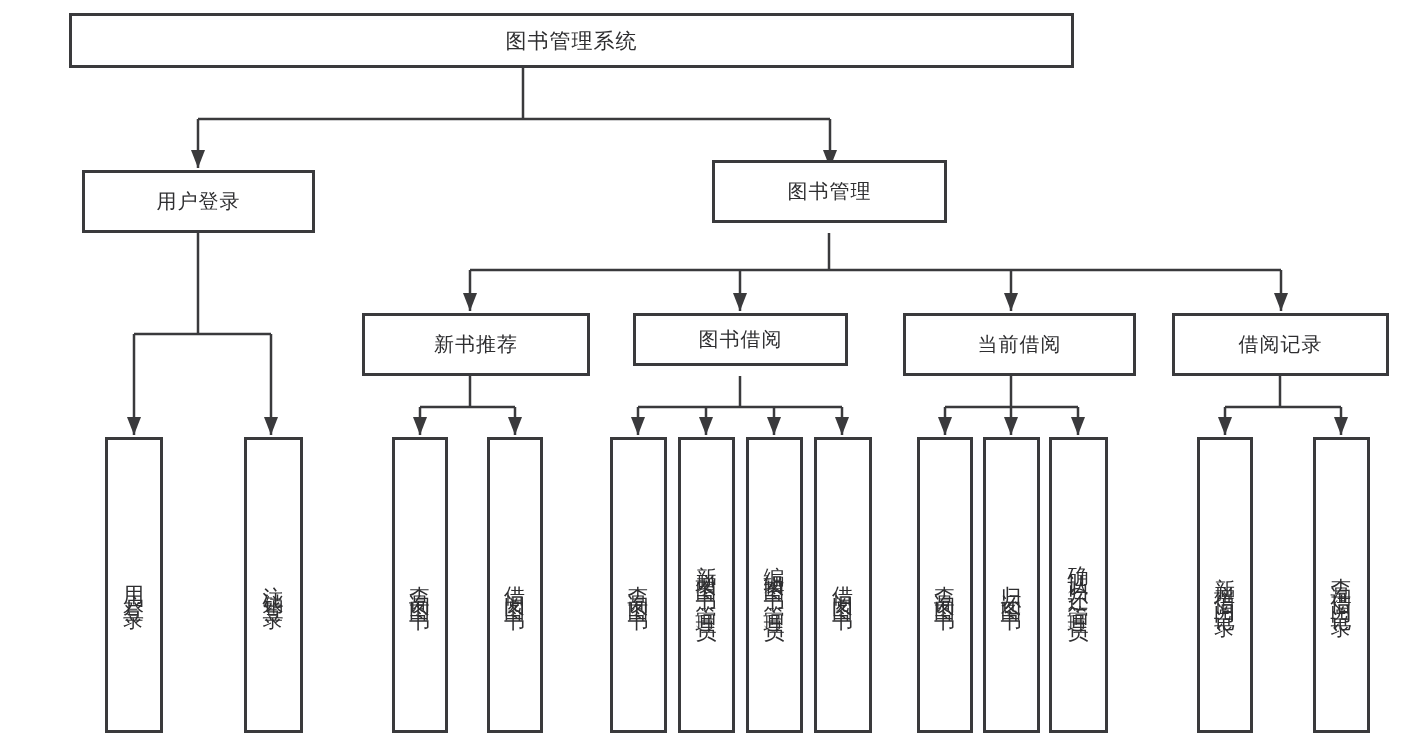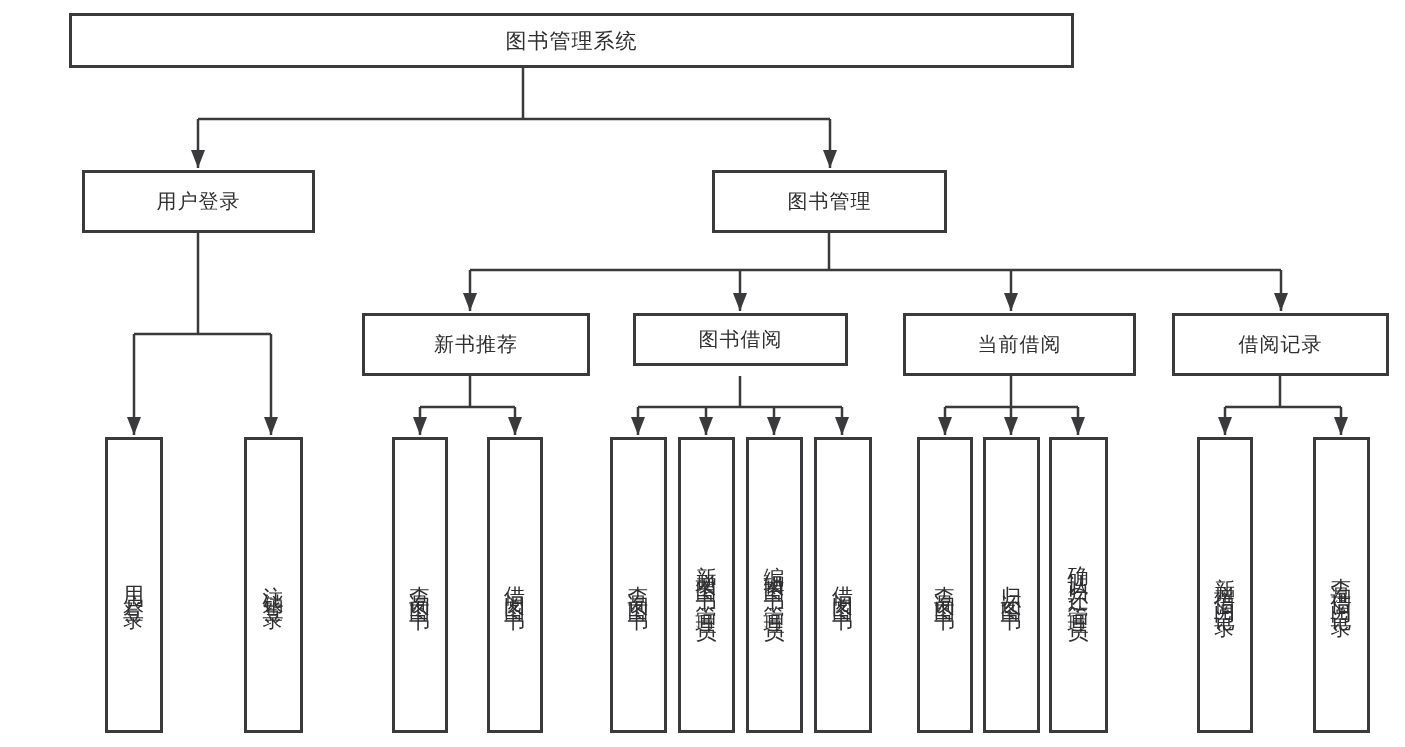--- a/index.html
+++ b/index.html
@@ -118,21 +118,21 @@
 
     <path class="edge" d="M1280,376 V407"></path>
     <path class="edge" d="M1225,407 H1341"></path>
     <path class="edge" d="M1225,407 V435" marker-end="url(#arrow)"></path>
     <path class="edge" d="M1341,407 V435" marker-end="url(#arrow)"></path>
   </svg>
 
   <div class="node root" style="left:21px; top:13px; width:1005px; height:55px;margin-left:48px;">图书管理系统</div>
 
   <div class="node" style="left:82px; top:170px; width:233px; height:63px;">用户登录</div>
-  <div class="node" style="left:712px; top:170px; width:235px; height:63px;">图书管理</div>
+  <div class="node" style="left:712px; top:160px; width:235px; height:63px;">图书管理</div>
 
   <div class="node" style="left:362px; top:313px; width:228px; height:63px;">新书推荐</div>
   <div class="node" style="left:633px; top:313px; width:215px; height:53px;">图书借阅</div>
   <div class="node" style="left:903px; top:313px; width:233px; height:63px;">当前借阅</div>
   <div class="node" style="left:1172px; top:313px; width:217px; height:63px;">借阅记录</div>
 
   <div class="leaf" style="left:105px; top:437px; width:58px; height:296px;">
     <span class="vtext">用户登录</span>
   </div>
   <div class="leaf" style="left:244px; top:437px; width:59px; height:296px;">

